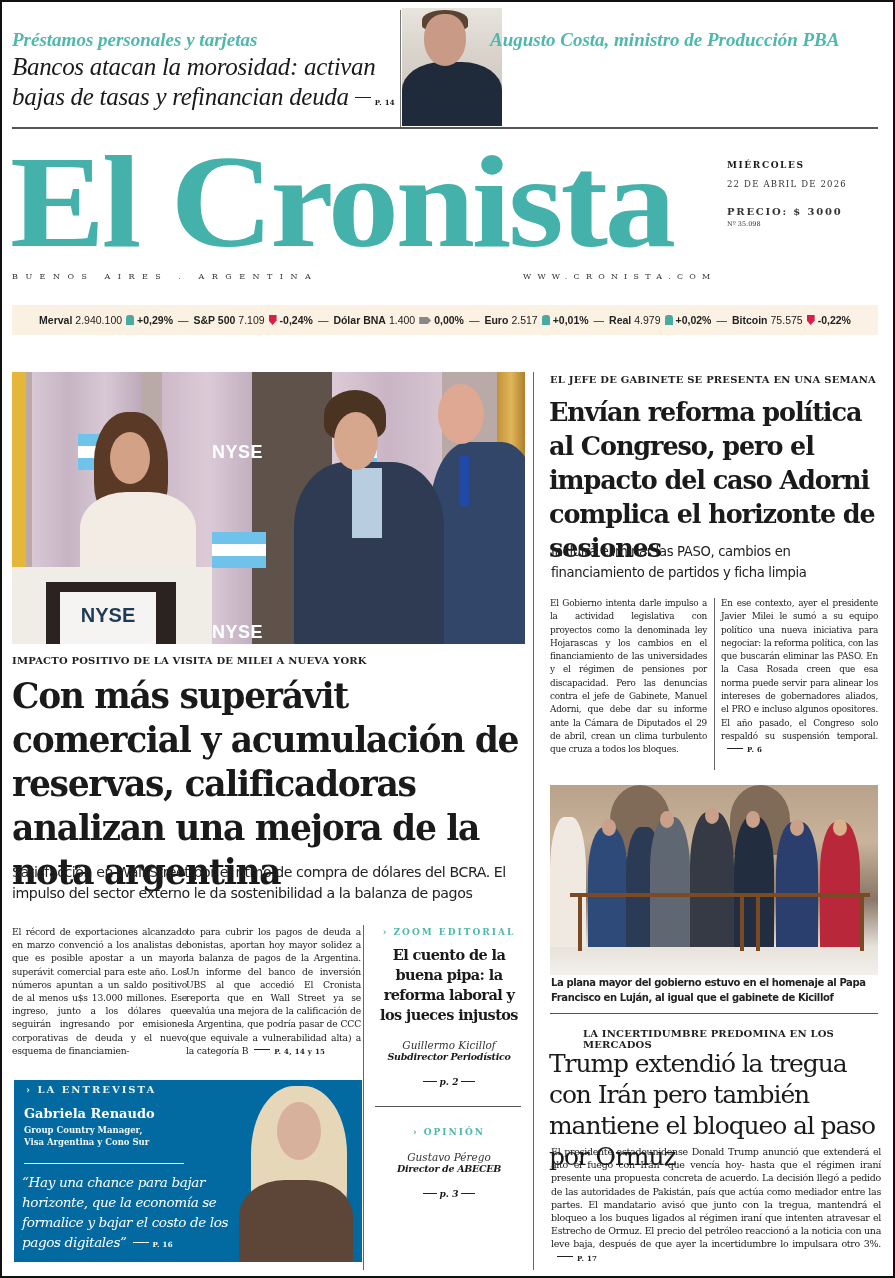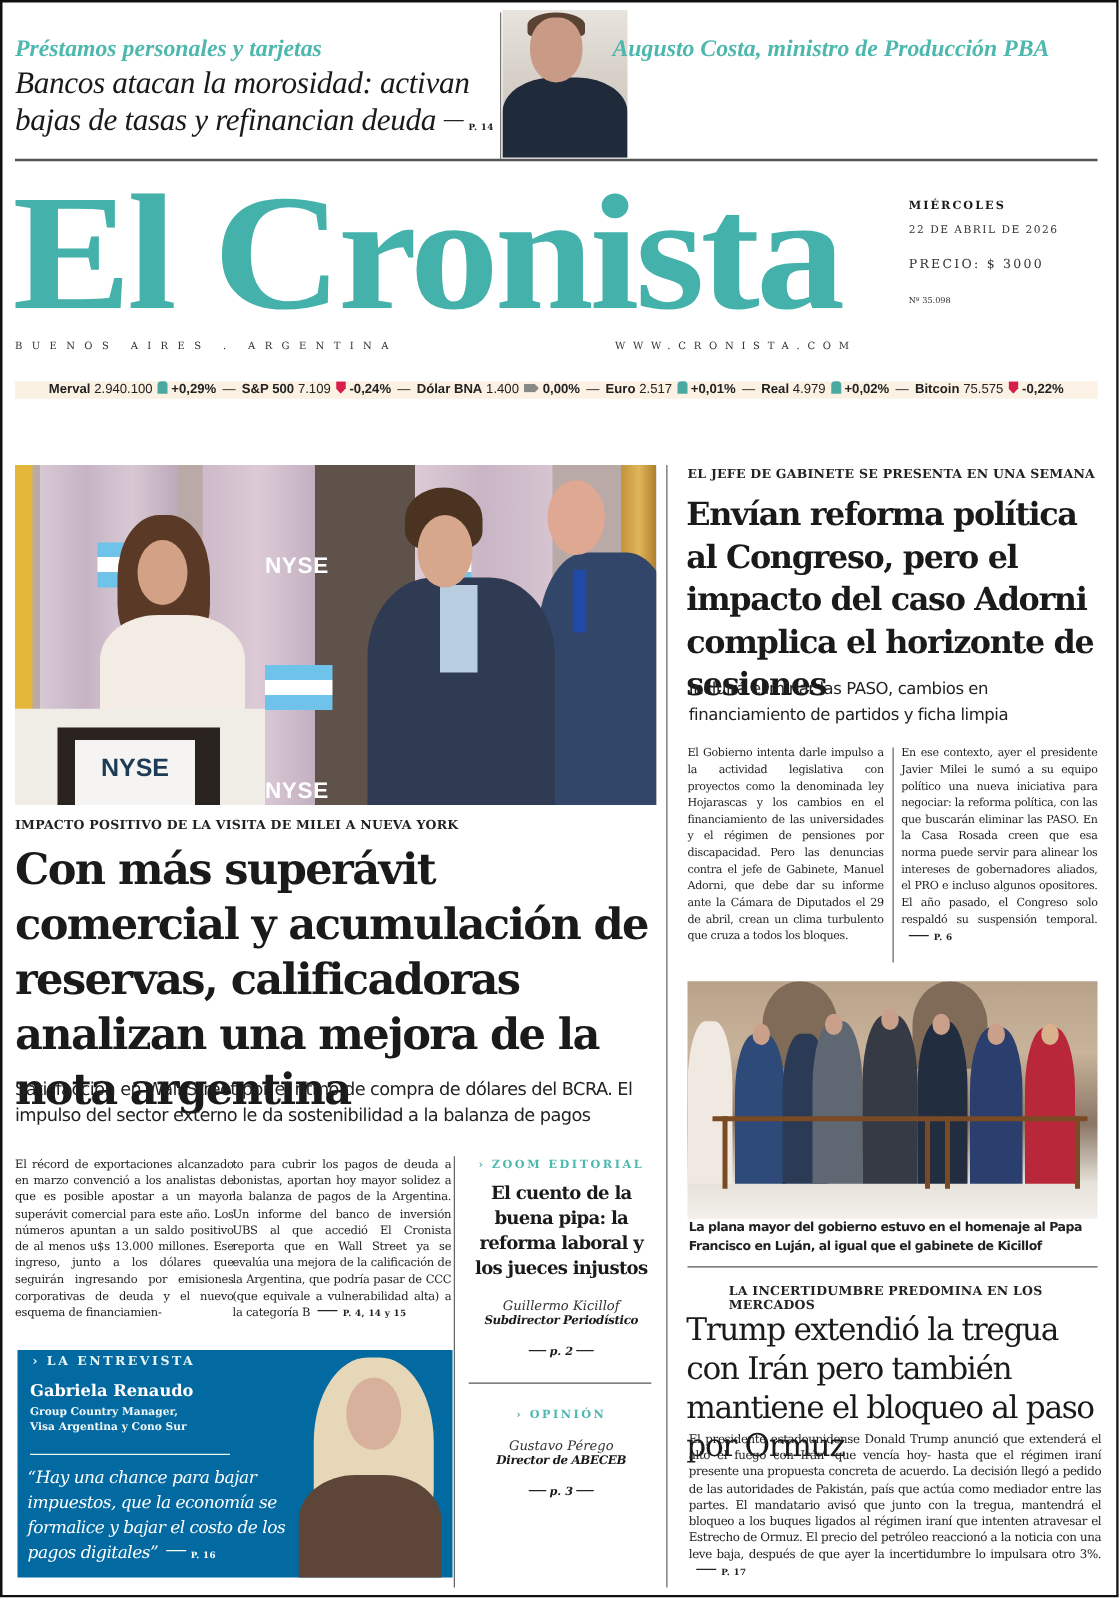--- a/index.html
+++ b/index.html
@@ -19,27 +19,27 @@
   .teaser-photo .hair { position: absolute; left: 20px; top: 2px; width: 46px; height: 20px; border-radius: 50% 50% 20% 20%; background: #5a4332; }
   .teaser-photo .body { position: absolute; left: 0px; top: 54px; width: 100px; height: 70px; border-radius: 40% 40% 0 0; background: #1f2a3a; }
   .teaser-right { position: absolute; left: 490px; top: 28px; width: 400px; }
   .hline-top { position: absolute; left: 12px; top: 127px; width: 866px; border-top: 2px solid #555; }
 
   
   .logo { position: absolute; left: 10px; top: 136px; font-family: "Liberation Serif", serif; font-weight: bold; color: #44b1ab; font-size: 132px; line-height: 132px; letter-spacing: -3px; transform: scaleX(1.08); transform-origin: left; }
   .dateblock { position: absolute; left: 727px; top: 160px; font-family: "DejaVu Serif", serif; }
   .dateblock .day { font-size: 9px; font-weight: bold; letter-spacing: 1.6px; }
   .dateblock .date { font-size: 8.5px; letter-spacing: 1.2px; margin-top: 9px; color: #333; }
-  .dateblock .price { font-size: 10px; font-weight: normal; letter-spacing: 1.8px; margin-top: 17px; color: #333; }
-  .dateblock .num { font-size: 6.5px; margin-top: 19px; color: #333; }
+  .dateblock .price { font-size: 10px; font-weight: bold; letter-spacing: 1.8px; margin-top: 17px; color: #333; }
+  .dateblock .num { font-size: 6.5px; margin-top: 3px; color: #333; }
   .city { position: absolute; left: 12px; top: 272px; font-size: 8px; letter-spacing: 7.5px; color: #333; }
-  .web { position: absolute; left: 492px; top: 272px; font-size: 8px; letter-spacing: 6.2px; color: #333; }
-
-  
-  .ticker { position: absolute; left: 12px; top: 305px; width: 866px; height: 14px; background: linear-gradient(90deg, #fbf1e3 0%, #fcf1e2 50%, #fbf2e5 100%); font-family: "Liberation Sans", sans-serif; font-size: 10.5px; display: flex; align-items: flex-start; justify-content: center; white-space: nowrap; color: #222; }
+  .web { position: absolute; left: 523px; top: 272px; font-size: 8px; letter-spacing: 6.2px; color: #333; }
+
+  
+  .ticker { position: absolute; left: 12px; top: 305px; width: 866px; height: 30px; background: linear-gradient(90deg, #fbf1e3 0%, #fcf1e2 50%, #fbf2e5 100%); font-family: "Liberation Sans", sans-serif; font-size: 10.5px; display: flex; align-items: center; justify-content: center; white-space: nowrap; color: #222; }
   .ticker b { font-weight: bold; }
   .ticker .val { margin: 0 4px 0 3px; }
   .arr-up { display: inline-block; width: 8px; height: 10px; background: #4aa9a0; border-radius: 3px 3px 0 0; margin-right: 3px; vertical-align: -1px; }
   .arr-down { display: inline-block; width: 8px; height: 10px; background: #d81f4a; clip-path: polygon(0 0,100% 0,100% 55%,50% 100%,0 55%); margin-right: 3px; vertical-align: -1px; }
   .arr-flat { display: inline-block; width: 12px; height: 7px; background: #888; clip-path: polygon(0 0,70% 0,100% 50%,70% 100%,0 100%); margin-right: 3px; vertical-align: 0px; }
   .sep { margin: 0 5px; }
 
   
   .main-photo { position: absolute; left: 12px; top: 372px; width: 513px; height: 272px; overflow: hidden; background: #b9a9a7; }
   .mp-curtain1 { position: absolute; left: 20px; top: 0; width: 110px; height: 272px; background: linear-gradient(90deg,#d8c8d4,#c6b4c4,#d8c8d4,#bda9bb); }
@@ -220,21 +220,21 @@
     <div class="iv-body"></div>
     <div class="iv-face"></div>
   </div>
   <div class="iv-label">› LA ENTREVISTA</div>
   <div class="iv-name">Gabriela Renaudo</div>
   <div class="iv-role">
       <div>Group Country Manager,</div>
       <div>Visa Argentina y Cono Sur</div>
     </div>
   <div class="iv-line"></div>
-  <div class="iv-quote"><span>“Hay una chance para bajar impuestos, que la economía se formalice y bajar el costo de los pagos digitales”</span><span class="dash"></span><span class="pref">P. 16</span></div>
+  <div class="iv-quote"><span>“Hay una chance para bajar horizonte, que la economía se formalice y bajar el costo de los pagos digitales”</span><span class="dash"></span><span class="pref">P. 16</span></div>
 </div>
 
 <div class="kicker rc-kicker">EL JEFE DE GABINETE SE PRESENTA EN UNA SEMANA</div>
 <div class="rc-head">Envían reforma política al Congreso, pero el impacto del caso Adorni complica el horizonte de sesiones</div>
 <div class="rc-deck">Incluirá eliminar las PASO, cambios en financiamiento de partidos y ficha limpia</div>
 <div class="body-small rcol1">El Gobierno intenta darle impulso a la actividad legislativa con proyectos como la denominada ley Hojarascas y los cambios en el financiamiento de las universidades y el régimen de pensiones por discapacidad. Pero las denuncias contra el jefe de Gabinete, Manuel Adorni, que debe dar su informe ante la Cámara de Diputados el 29 de abril, crean un clima turbulento que cruza a todos los bloques.</div>
 <div class="vline" style="left:714px;top:598px;height:172px;"></div>
 <div class="body-small rcol2"><span>En ese contexto, ayer el presidente Javier Milei le sumó a su equipo político una nueva iniciativa para negociar: la reforma política, con las que buscarán eliminar las PASO. En la Casa Rosada creen que esa norma puede servir para alinear los intereses de gobernadores aliados, el PRO e incluso algunos opositores. El año pasado, el Congreso solo respaldó su suspensión temporal.</span><span class="dash"></span><span class="pref">P. 6</span></div>
 
 <div class="rc-photo">

